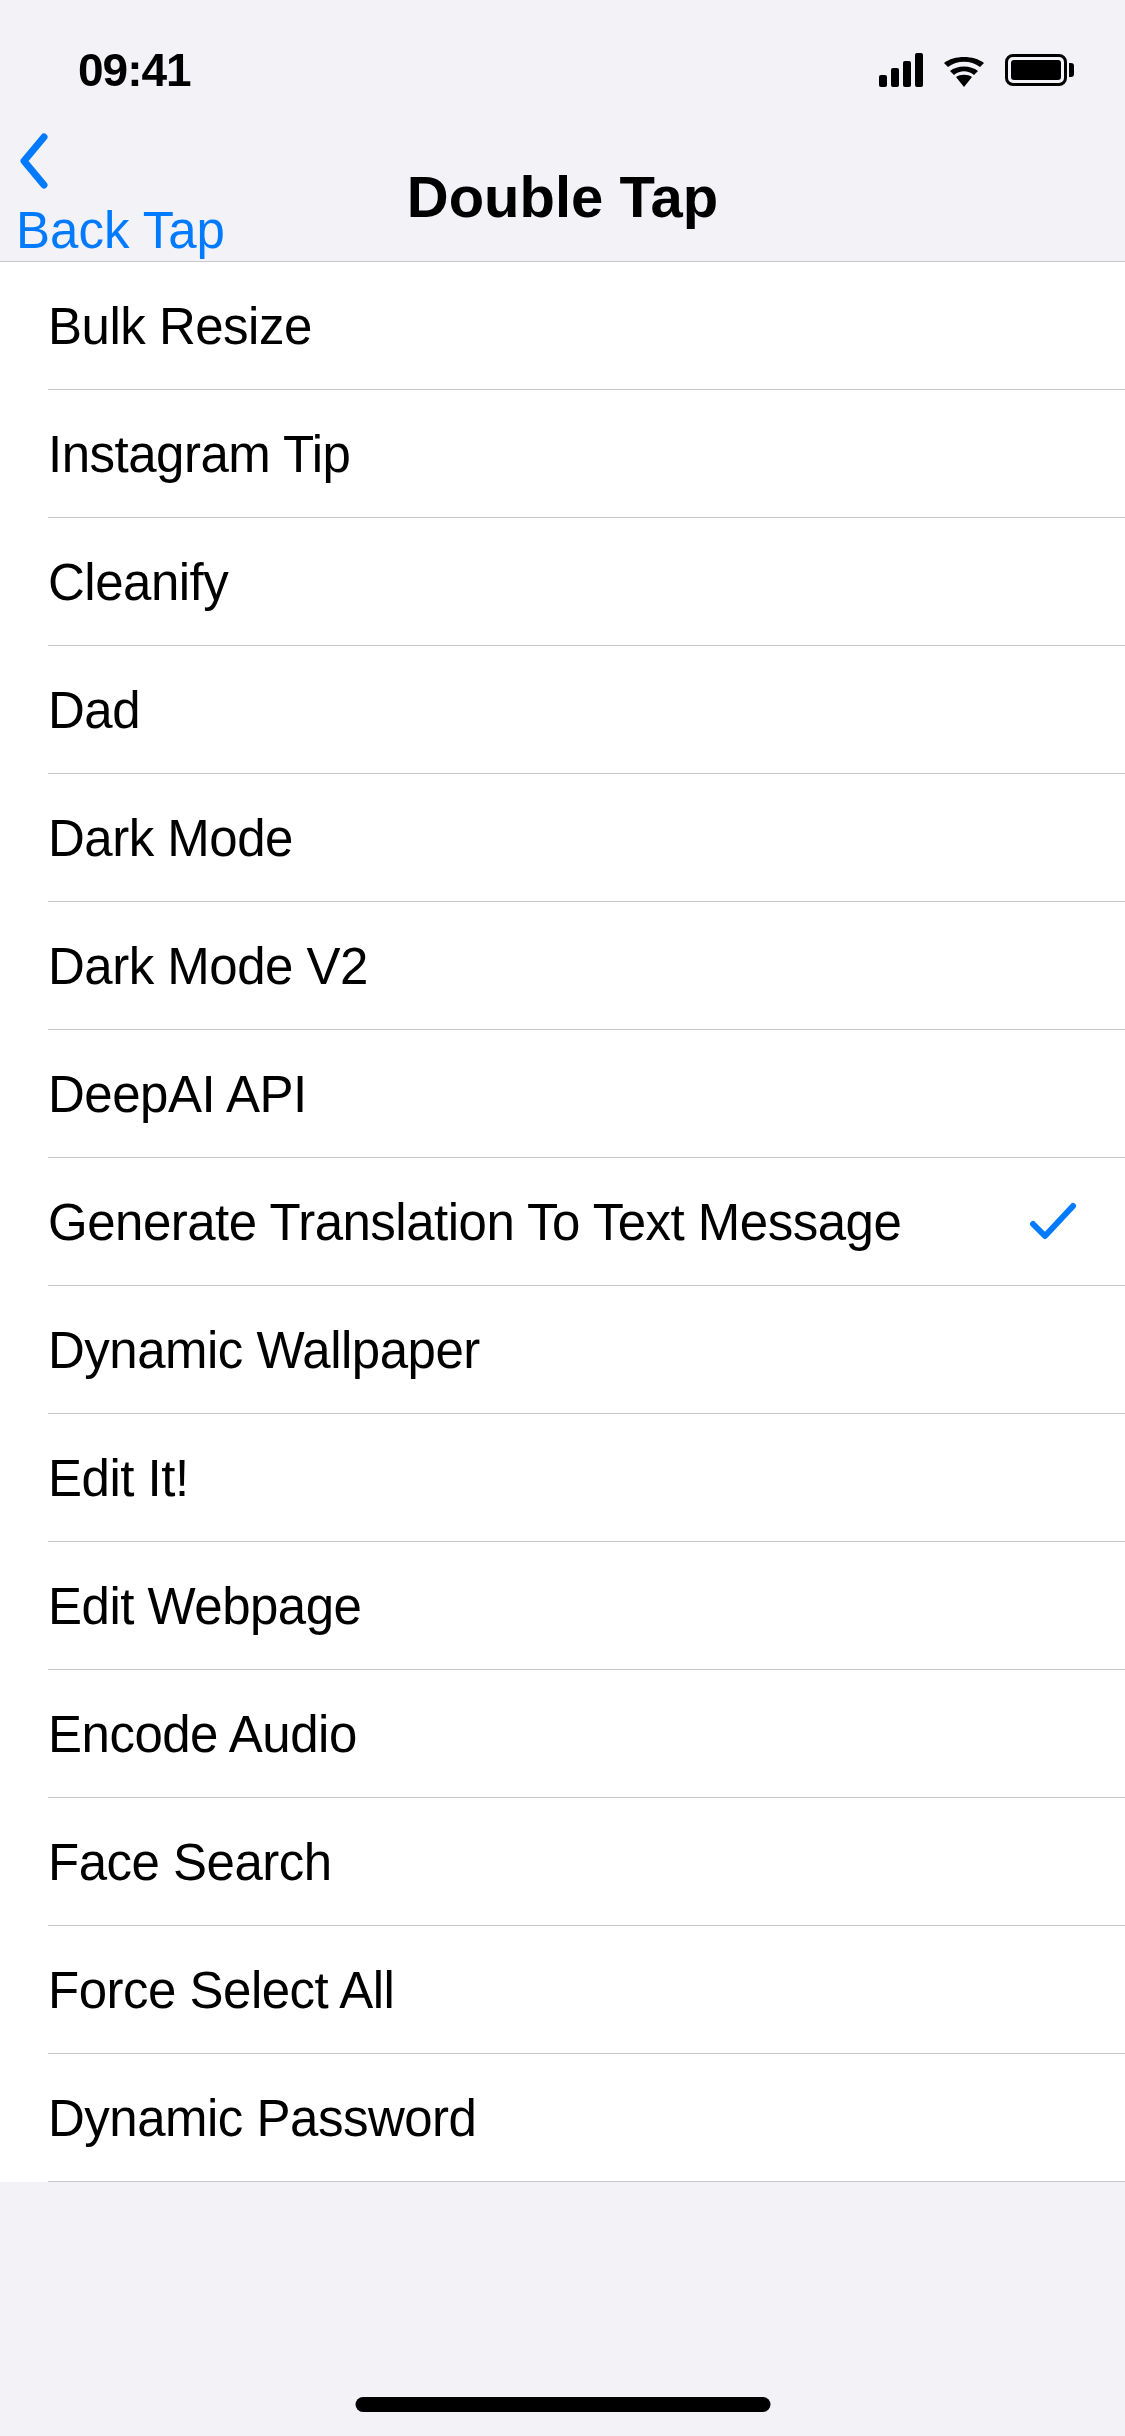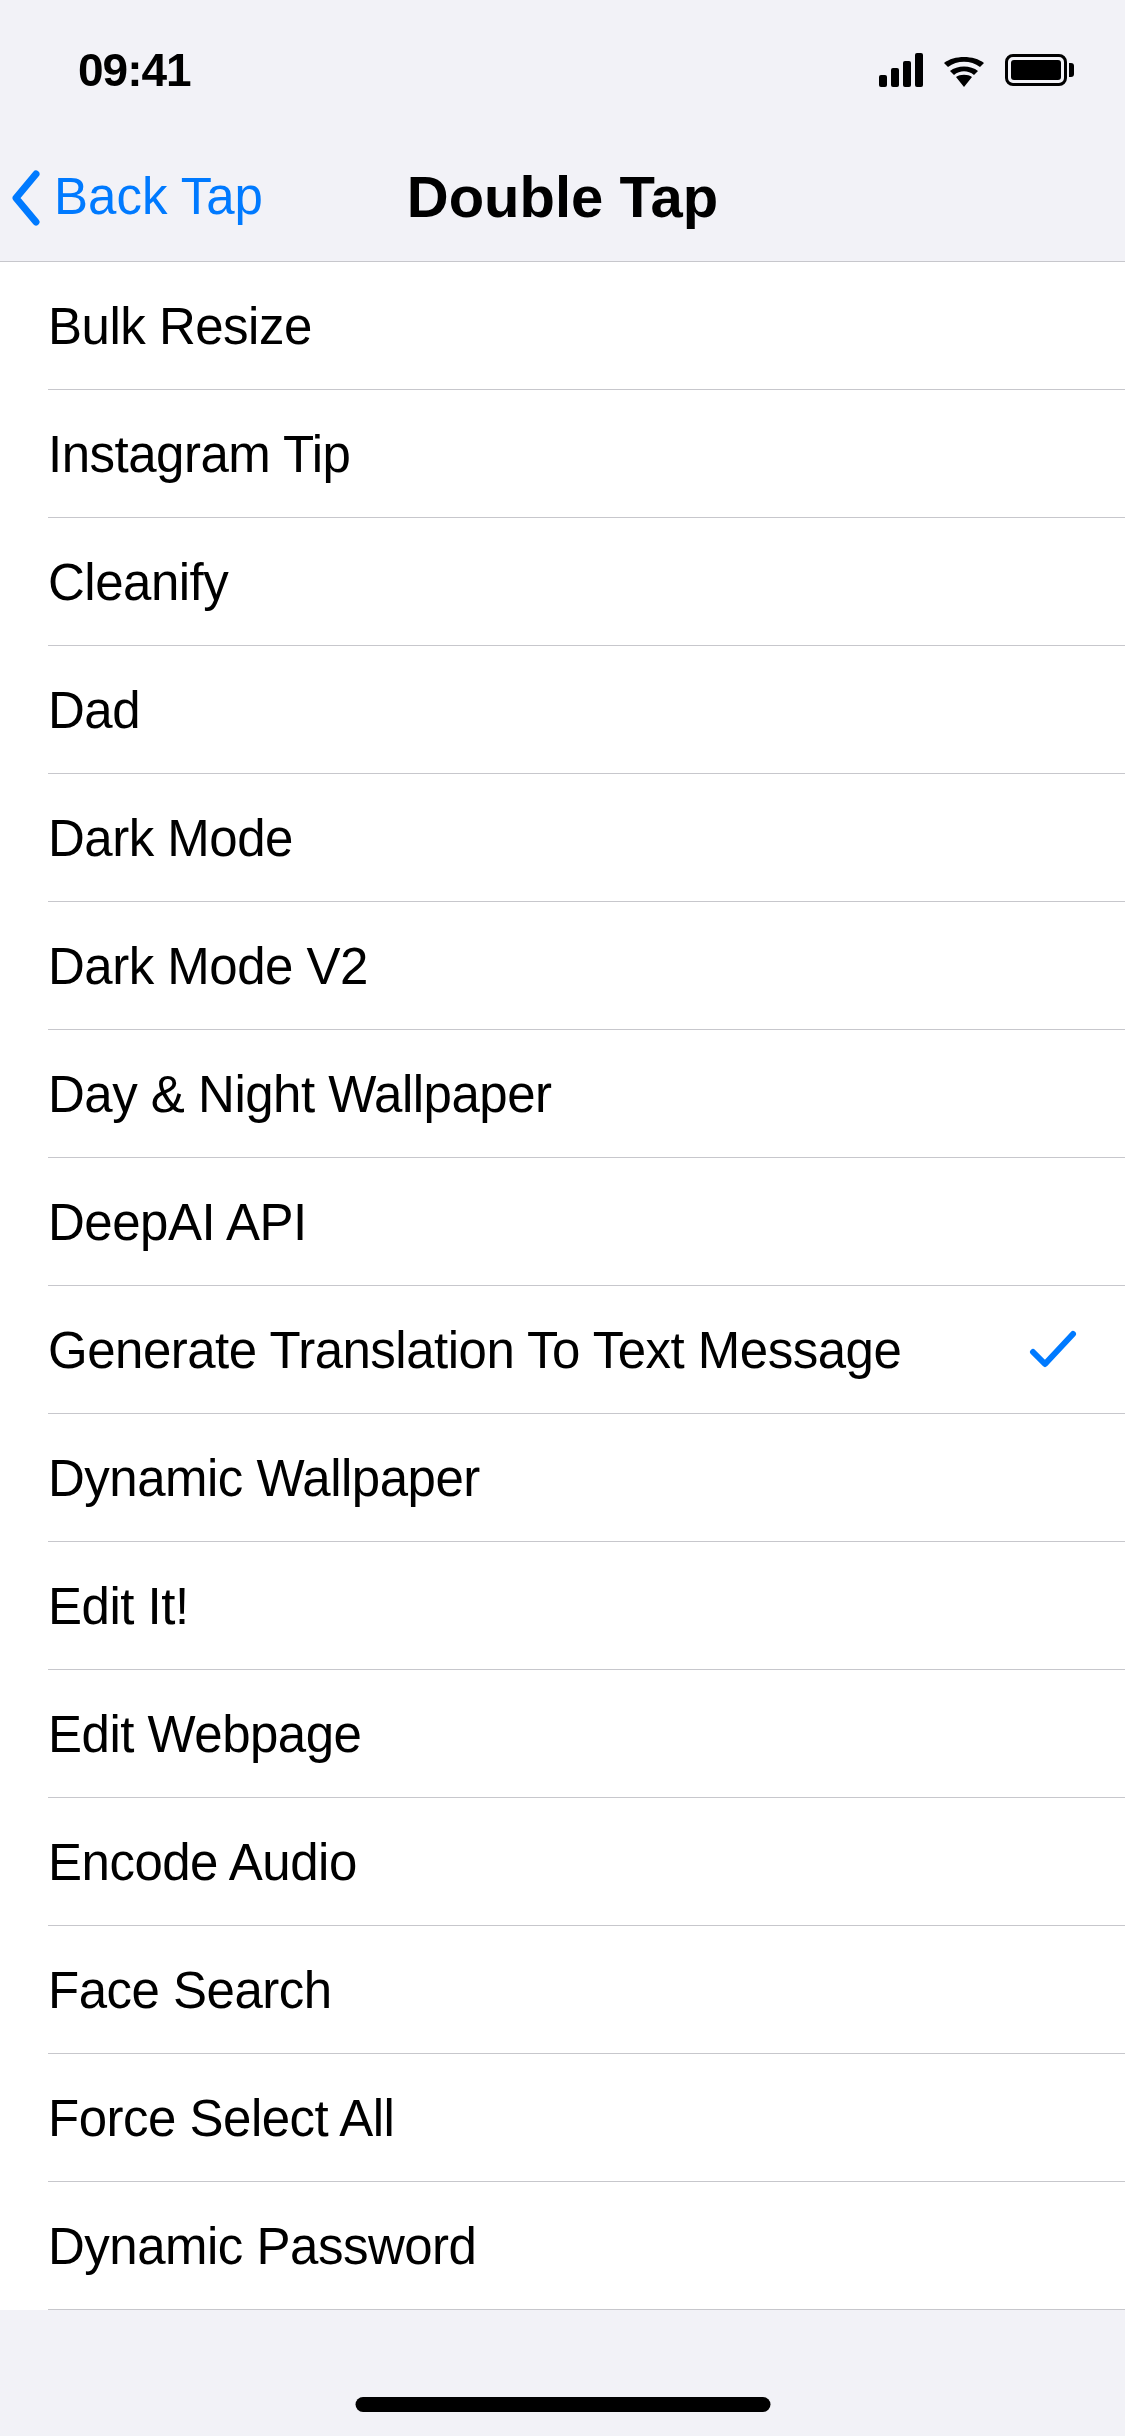--- a/index.html
+++ b/index.html
@@ -80,26 +80,27 @@
     }
     .nav-bar {
       display: flex;
       align-items: center;
       height: 130px;
       position: relative;
       border-bottom: 1px solid #c7c7cc;
     }
     .back-btn {
       display: flex;
-      align-items: flex-end;
+      align-items: flex-start;
       gap: 12px;
-      padding-left: 8px;
+      padding-left: 16px;
       color: #007aff;
       font-size: 51px;
       font-weight: 400;
+      flex-direction: column;
     }
     .chevron-back {
       width: 34px;
       height: 56px;
     }
     .nav-title {
       position: absolute;
       left: 50%;
       transform: translateX(-50%);
       font-size: 58px;
@@ -200,23 +201,20 @@
       <div class="list-item">
         <span class="item-label">Dad</span>
       </div>
       <div class="list-item">
         <span class="item-label">Dark Mode</span>
       </div>
       <div class="list-item">
         <span class="item-label">Dark Mode V2</span>
       </div>
       <div class="list-item">
-        <span class="item-label">Day &amp; Night Wallpaper</span>
-      </div>
-      <div class="list-item">
         <span class="item-label">DeepAI API</span>
       </div>
       <div class="list-item">
         <span class="item-label">Generate Translation To Text Message</span>
         <svg class="checkmark" viewBox="0 0 48 44">
           <polyline points="4,24 16,36 44,6" fill="none" stroke="#007aff" stroke-width="6" stroke-linecap="round" stroke-linejoin="round"></polyline>
         </svg>
       </div>
       <div class="list-item">
         <span class="item-label">Dynamic Wallpaper</span>

